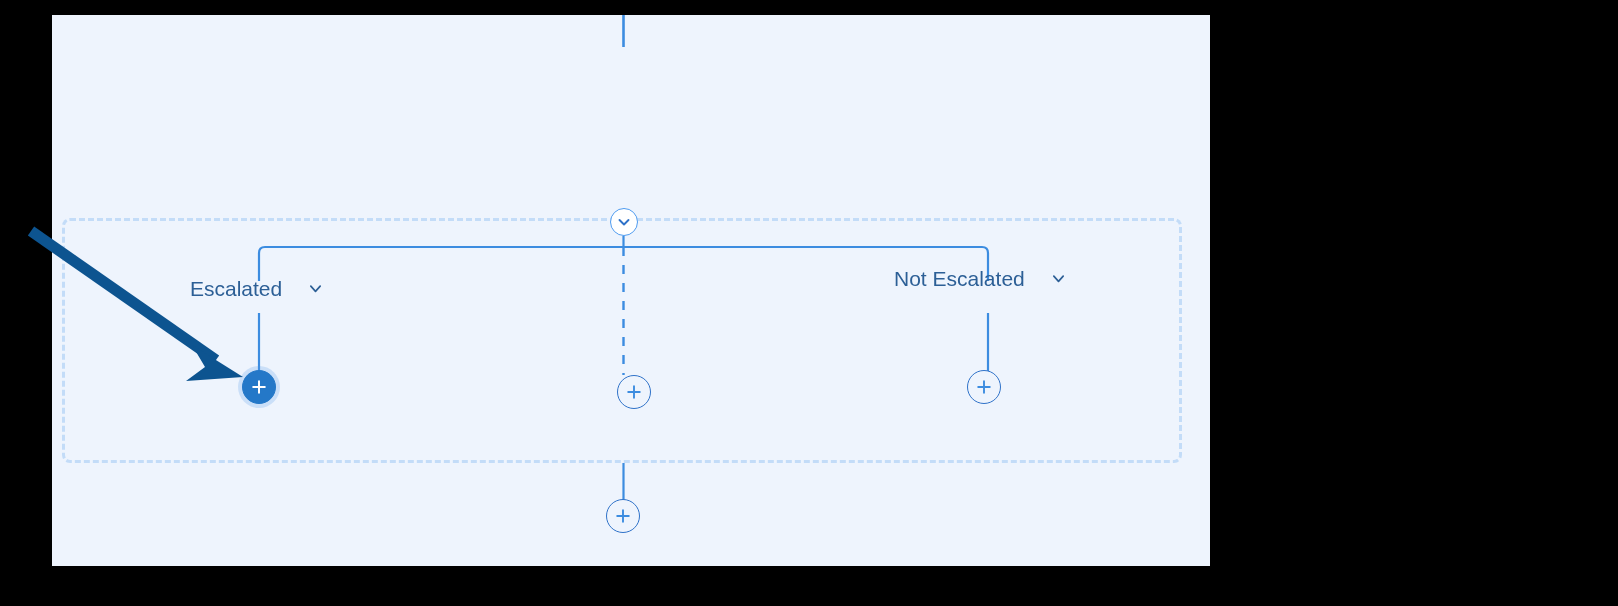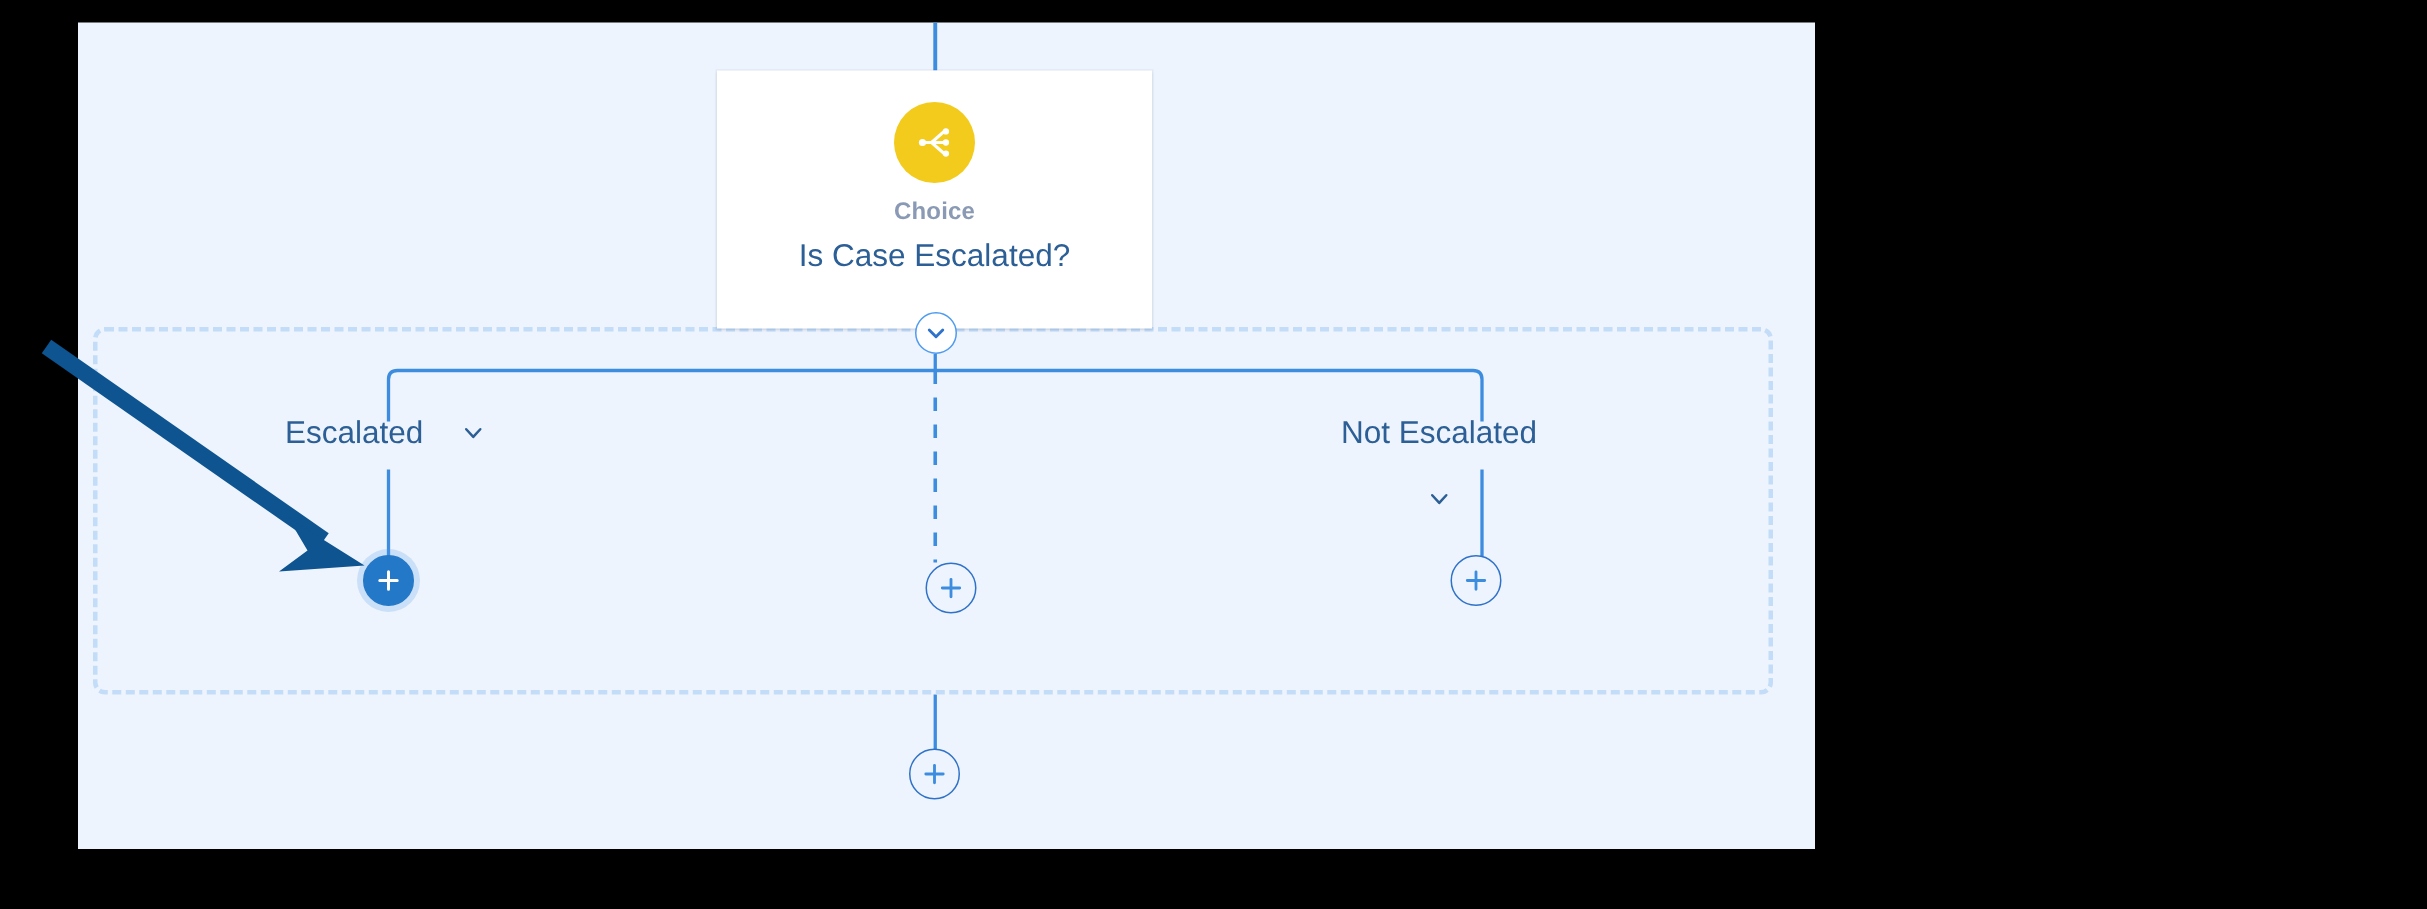--- a/index.html
+++ b/index.html
@@ -123,22 +123,21 @@
     white-space: nowrap;
     cursor: pointer;
     line-height: 1;
   }
   #branch-label-escalated {
     left: 138px;
     top: 263px;
   }
   #branch-label-not-escalated {
     left: 842px;
-    top: 263px;
-    flex-direction: column;
+    top: 253px;
   }
   .chev {
     display: inline-flex;
     align-items: center;
     justify-content: center;
     width: 15px;
     height: 15px;
   }
 
   
@@ -196,33 +195,20 @@
 
       <line x1="936" y1="298" x2="936" y2="356" stroke="#3c8ce0" stroke-width="2.2"></line>
 
       <line x1="571.5" y1="232" x2="571.5" y2="360" stroke="#3c8ce0" stroke-width="2.4" stroke-dasharray="9 9"></line>
 
       <line x1="571.5" y1="448" x2="571.5" y2="485" stroke="#3c8ce0" stroke-width="2.2"></line>
     </svg>
 
     <div id="branch-container"></div>
 
-    <div id="choice-card">
-      <div id="choice-icon-badge">
-        <svg width="30" height="30" viewBox="0 0 30 30" aria-hidden="true">
-          <path d="M6 15 H13 M13 15 L21 8 M13 15 L21 22 M13 15 H21" stroke="#ffffff" stroke-width="2" fill="none" stroke-linecap="round"></path>
-          <circle cx="7" cy="15" r="2.4" fill="#ffffff"></circle>
-          <circle cx="22.6" cy="7.6" r="2.1" fill="#ffffff"></circle>
-          <circle cx="22.6" cy="15" r="2.1" fill="#ffffff"></circle>
-          <circle cx="22.6" cy="22.4" r="2.1" fill="#ffffff"></circle>
-        </svg>
-      </div>
-      <div class="node-kind">Choice</div>
-      <div class="node-title">Is Case Escalated?</div>
-    </div>
 
     <div id="collapse-toggle">
       <svg width="16" height="16" viewBox="0 0 16 16" aria-hidden="true">
         <path d="M3.5 6 L8 10.5 L12.5 6" stroke="#2f72c9" stroke-width="1.9" fill="none" stroke-linecap="round" stroke-linejoin="round"></path>
       </svg>
     </div>
 
     <div class="branch-label" id="branch-label-escalated">
       <span>Escalated</span>
       <span class="chev">

